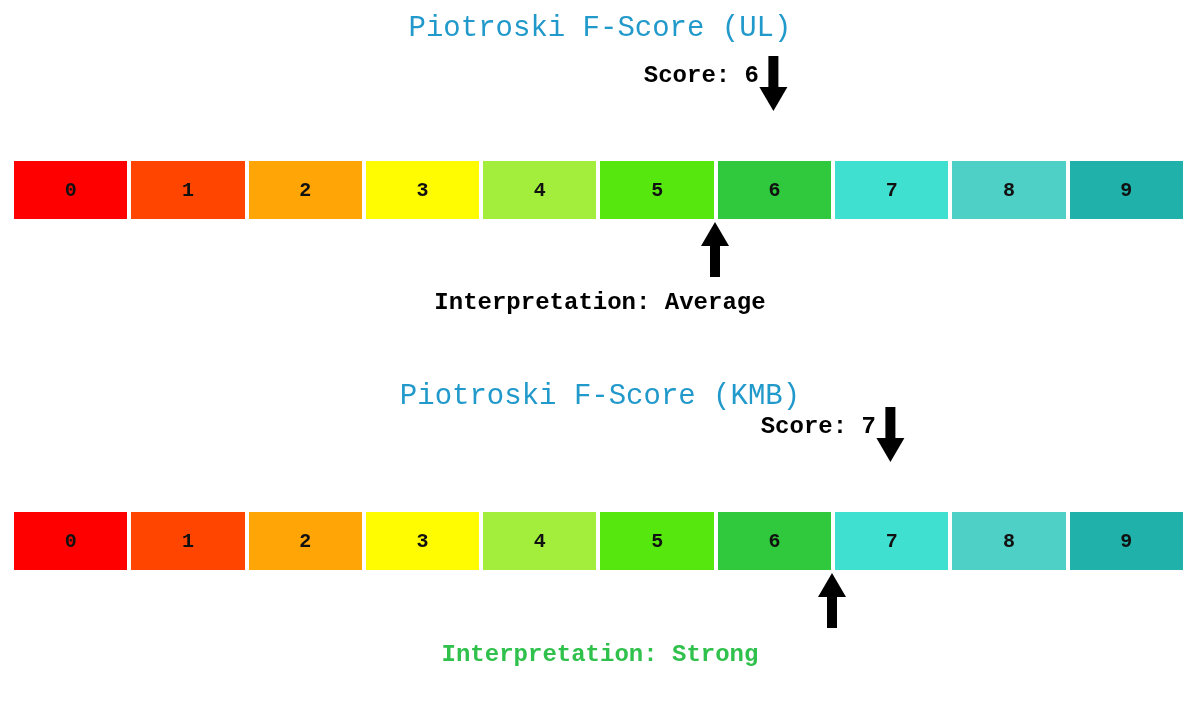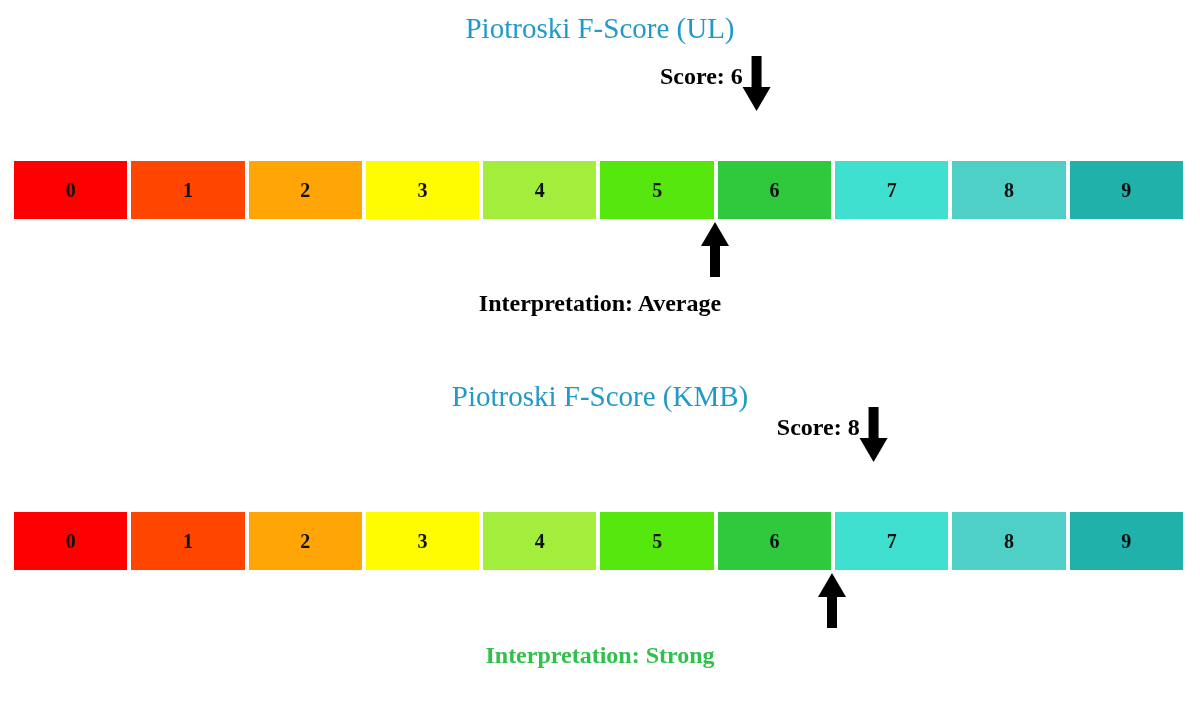--- a/index.html
+++ b/index.html
@@ -1,21 +1,21 @@
 <!DOCTYPE html>
 <html><head>
 <meta charset="utf-8">
 <style>
   html, body { margin: 0; padding: 0; background: #ffffff; }
   .canvas {
     position: relative;
     width: 1200px;
     height: 702px;
     background: #ffffff;
-    font-family: Liberation Serif, serif;
+    font-family: Liberation Mono, monospace;
     overflow: hidden;
   }
   .chart-title {
     position: absolute;
     left: 0;
     width: 100%;
     margin: 0;
     text-align: center;
     font-size: 29px;
     font-weight: normal;
@@ -138,21 +138,21 @@
       </div>
     </div>
   </div>
 
   <div class="interpretation interp-ul" style="color: rgb(0, 0, 0); text-align: center;">Interpretation: Average</div>
 
   <h2 class="chart-title title-kmb" style="color: rgb(33, 153, 202);">Piotroski F-Score (KMB)</h2>
 
   <div class="bar-wrap marker-above-kmb">
     <div class="marker" style="left: 70%;">
-      <div class="score-label">Score: 8</div>
+      <div class="score-label">Score: 7</div>
       <div class="arrow-down">
         <div class="arrow-shaft"></div>
         <div class="arrow-head-down"></div>
       </div>
     </div>
   </div>
 
   <div class="bar-wrap bar-kmb">
     <div class="scalebar">
         <div class="segment" style="background: rgb(255, 0, 0);">0</div>

